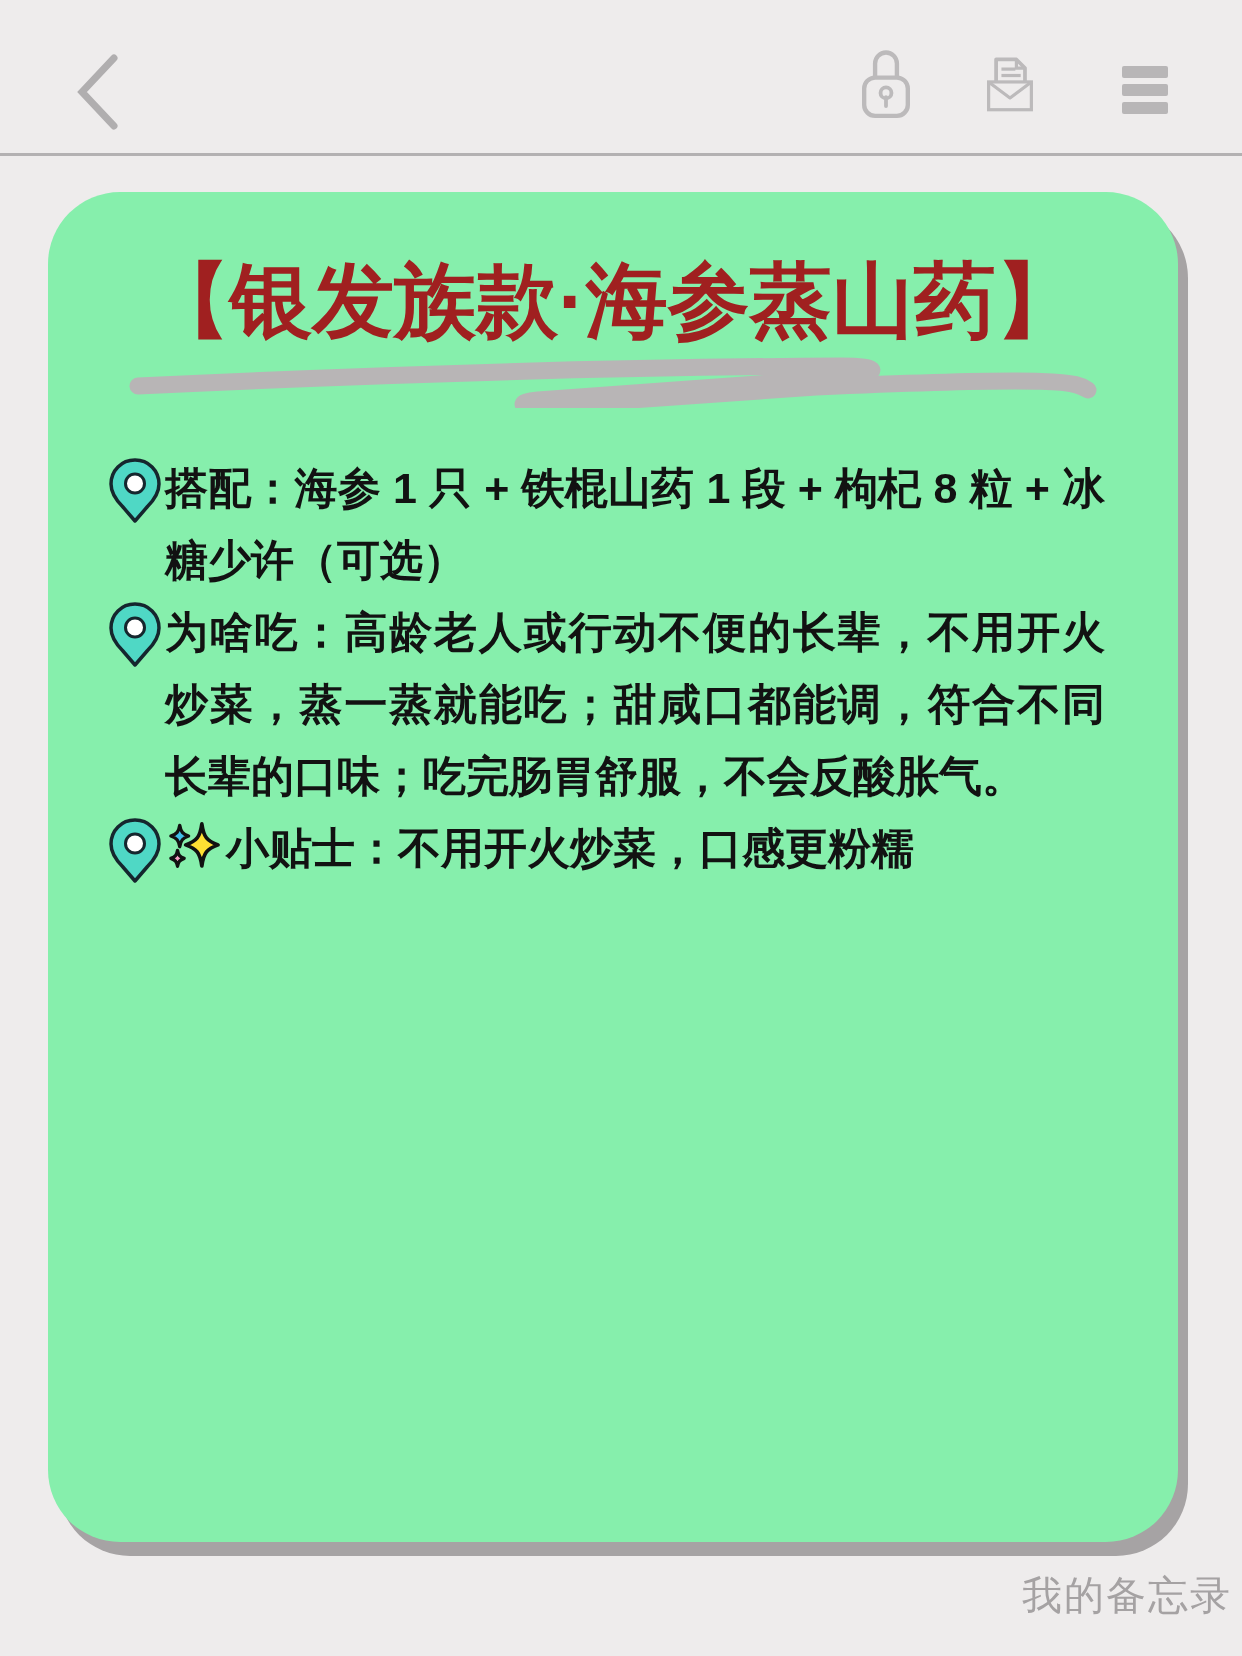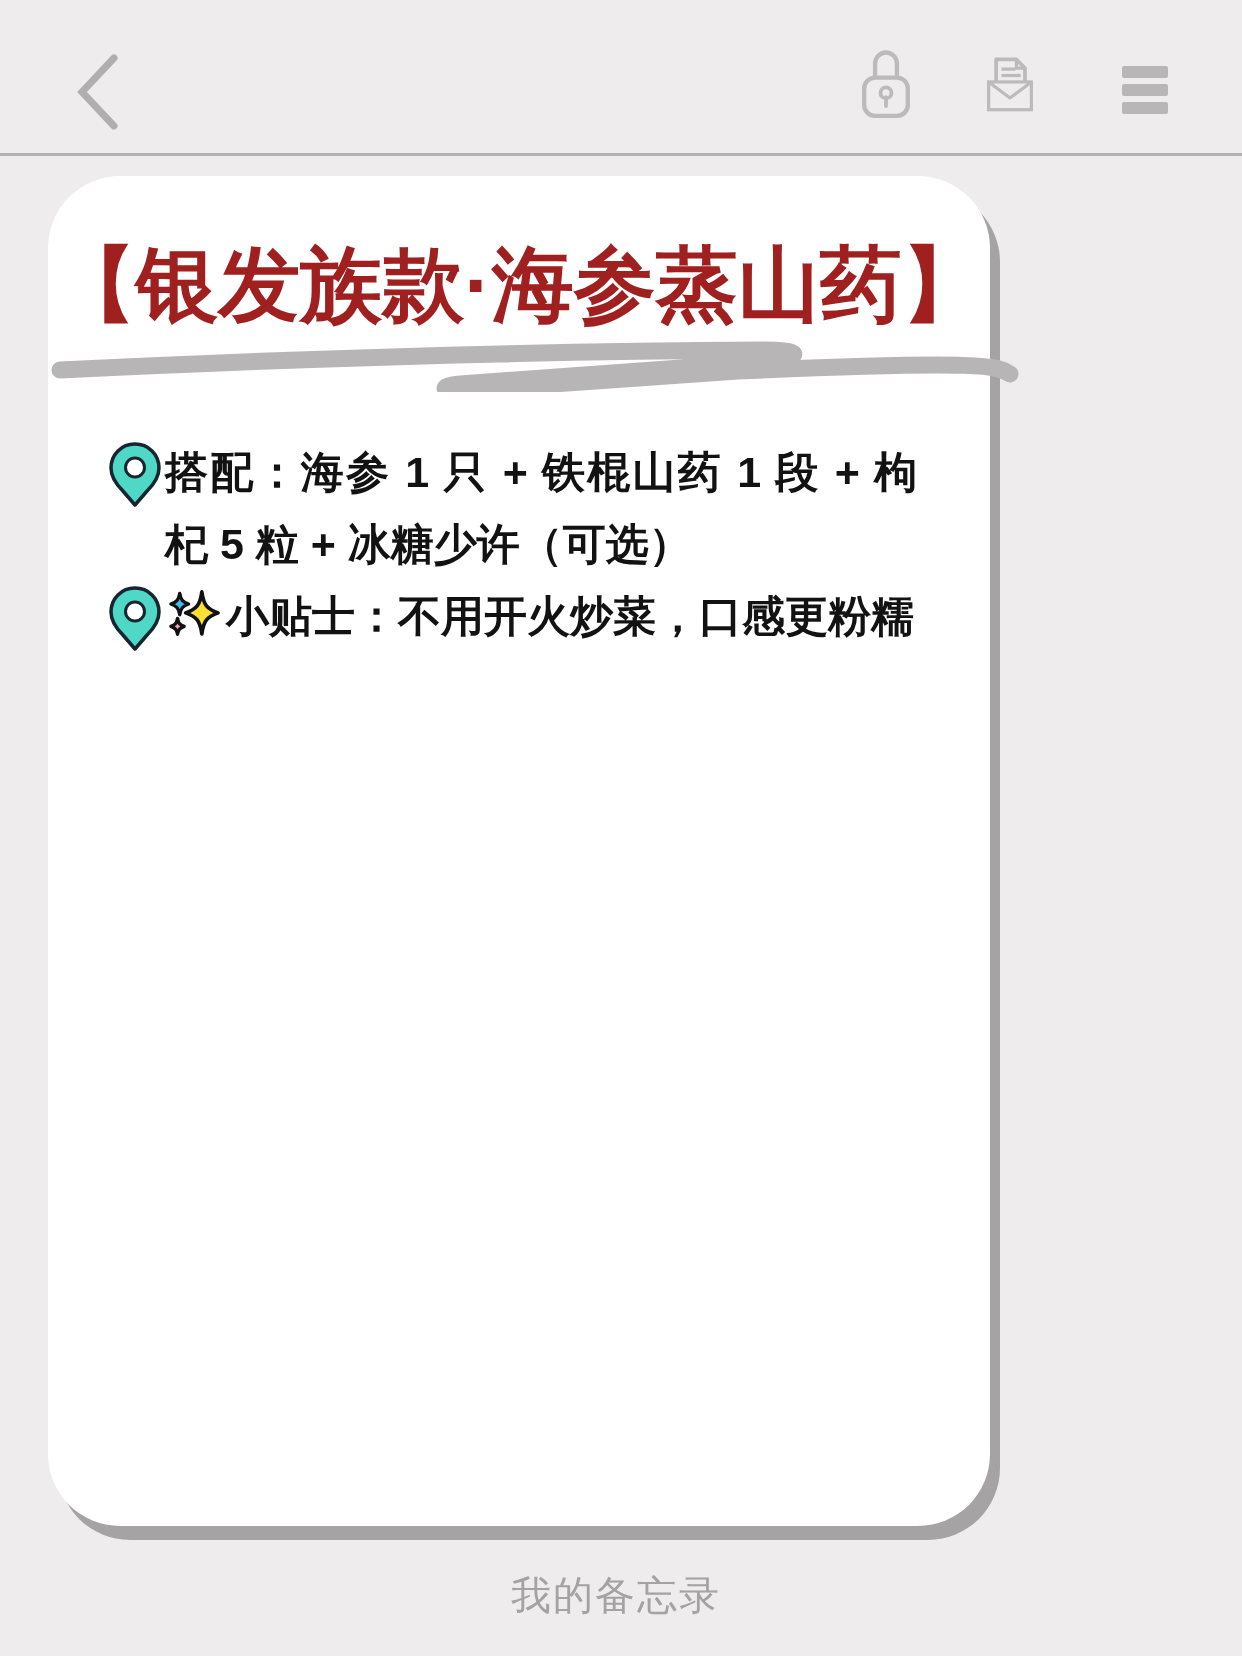--- a/index.html
+++ b/index.html
@@ -13,22 +13,22 @@
   .top-bar{
     position:absolute;top:0;left:0;width:1242px;height:153px;
     border-bottom:3px solid #b3b1b2;
   }
   .back-btn{position:absolute;left:72px;top:52px;width:50px;height:80px;cursor:pointer;}
   .lock-btn{position:absolute;left:860px;top:46px;width:52px;height:72px;cursor:pointer;}
   .share-btn{position:absolute;left:980px;top:52px;width:60px;height:62px;cursor:pointer;}
   .menu-btn{position:absolute;left:1120px;top:62px;width:50px;height:52px;cursor:pointer;}
   
   .card{
-    position:absolute;left:48px;top:176px;width:942px;height:1350px;
-    background:#ffffff;border-radius:72px;
+    position:absolute;left:48px;top:192px;width:1130px;height:1350px;
+    background:#86efac;border-radius:72px;
     box-shadow:10px 14px 0 #a6a3a4;
   }
   .note-title{
     margin:54px 0 0 0;
     text-align:center;
     font-size:82px;line-height:110px;font-weight:700;
     color:#a02020;letter-spacing:0;
     white-space:nowrap;
   }
   .title-underline{display:block;margin:-6px auto 0 auto;}
@@ -36,21 +36,21 @@
     margin:44px 73px 0 117px;
     font-size:43px;line-height:72px;font-weight:600;color:#121212;
     text-align:justify;text-justify:inter-character;
   }
   .bullet{position:relative;}
   .bullet .pin{position:absolute;left:-58px;top:5px;}
   .sparkles{vertical-align:-11px;margin-right:5px;}
   
   .footer{
     position:absolute;left:0;top:1568px;width:1232px;
-    text-align:center;font-size:40px;color:#a5a2a3;letter-spacing:2px;
+    text-align:right;font-size:40px;color:#a5a2a3;letter-spacing:2px;
   }
 </style>
 </head>
 <body>
 
 <svg width="0" height="0" style="position:absolute">
   <defs>
     <g id="pin-shape">
       <path d="M28 3 C14.5 3 4 13.5 4 27 C4 36.5 9.5 43.5 15.5 49.5 L28 64 L40.5 49.5 C46.5 43.5 52 36.5 52 27 C52 13.5 41.5 3 28 3 Z" fill="#4fd8c5" stroke="#15262e" stroke-width="3.5" stroke-linejoin="round"></path>
       <circle cx="28" cy="26.5" r="9.5" fill="#ffffff" stroke="#15262e" stroke-width="3"></circle>
@@ -95,21 +95,27 @@
   <h1 class="note-title">【银发族款·海参蒸山药】</h1>
   <svg class="title-underline" width="975" height="58" viewBox="0 0 975 58">
     <path d="M 12 36 C 260 24 520 17 715 16 C 755 16 757 23 716 28 L 412 50 C 390 52 392 58 420 56 L 690 37 C 940 26 950 32 962 40" fill="none" stroke="#b8b5b6" stroke-width="17" stroke-linecap="round" stroke-linejoin="round"></path>
   </svg>
 
   <div class="bullets">
     <div class="bullet">
       <svg class="pin" width="56" height="67" viewBox="0 0 56 67">
           <use href="#pin-shape"></use>
         </svg>
-      <span>搭配：海参 1 只 + 铁棍山药 1 段 + 枸杞 5 粒 + 冰糖少许（可选）</span>
+      <span>搭配：海参 1 只 + 铁棍山药 1 段 + 枸杞 8 粒 + 冰糖少许（可选）</span>
+    </div>
+    <div class="bullet">
+      <svg class="pin" width="56" height="67" viewBox="0 0 56 67">
+          <use href="#pin-shape"></use>
+        </svg>
+      <span>为啥吃：高龄老人或行动不便的长辈，不用开火炒菜，蒸一蒸就能吃；甜咸口都能调，符合不同长辈的口味；吃完肠胃舒服，不会反酸胀气。</span>
     </div>
     <div class="bullet">
       <svg class="pin" width="56" height="67" viewBox="0 0 56 67">
           <use href="#pin-shape"></use>
         </svg>
       <svg class="sparkles" width="56" height="56" viewBox="0 0 76 76">
         <path d="M50 8 C52.5 26 57 31 72 36.5 C57 42 52.5 47 50 65 C47.5 47 43 42 28 36.5 C43 31 47.5 26 50 8 Z" fill="#ffdf33" stroke="#111111" stroke-width="5" stroke-linejoin="round"></path>
         <path d="M20 10 C21.5 19 24 21.5 32 24.5 C24 27.5 21.5 30 20 39 C18.5 30 16 27.5 8 24.5 C16 21.5 18.5 19 20 10 Z" fill="#41bee8" stroke="#111111" stroke-width="4.5" stroke-linejoin="round"></path>
         <path d="M17 44 C18.2 50.5 20 52.5 26 54.8 C20 57.1 18.2 59 17 65.5 C15.8 59 14 57.1 8 54.8 C14 52.5 15.8 50.5 17 44 Z" fill="#f59ec2" stroke="#111111" stroke-width="4.5" stroke-linejoin="round"></path>
       </svg><span>小贴士：不用开火炒菜，口感更粉糯</span>

